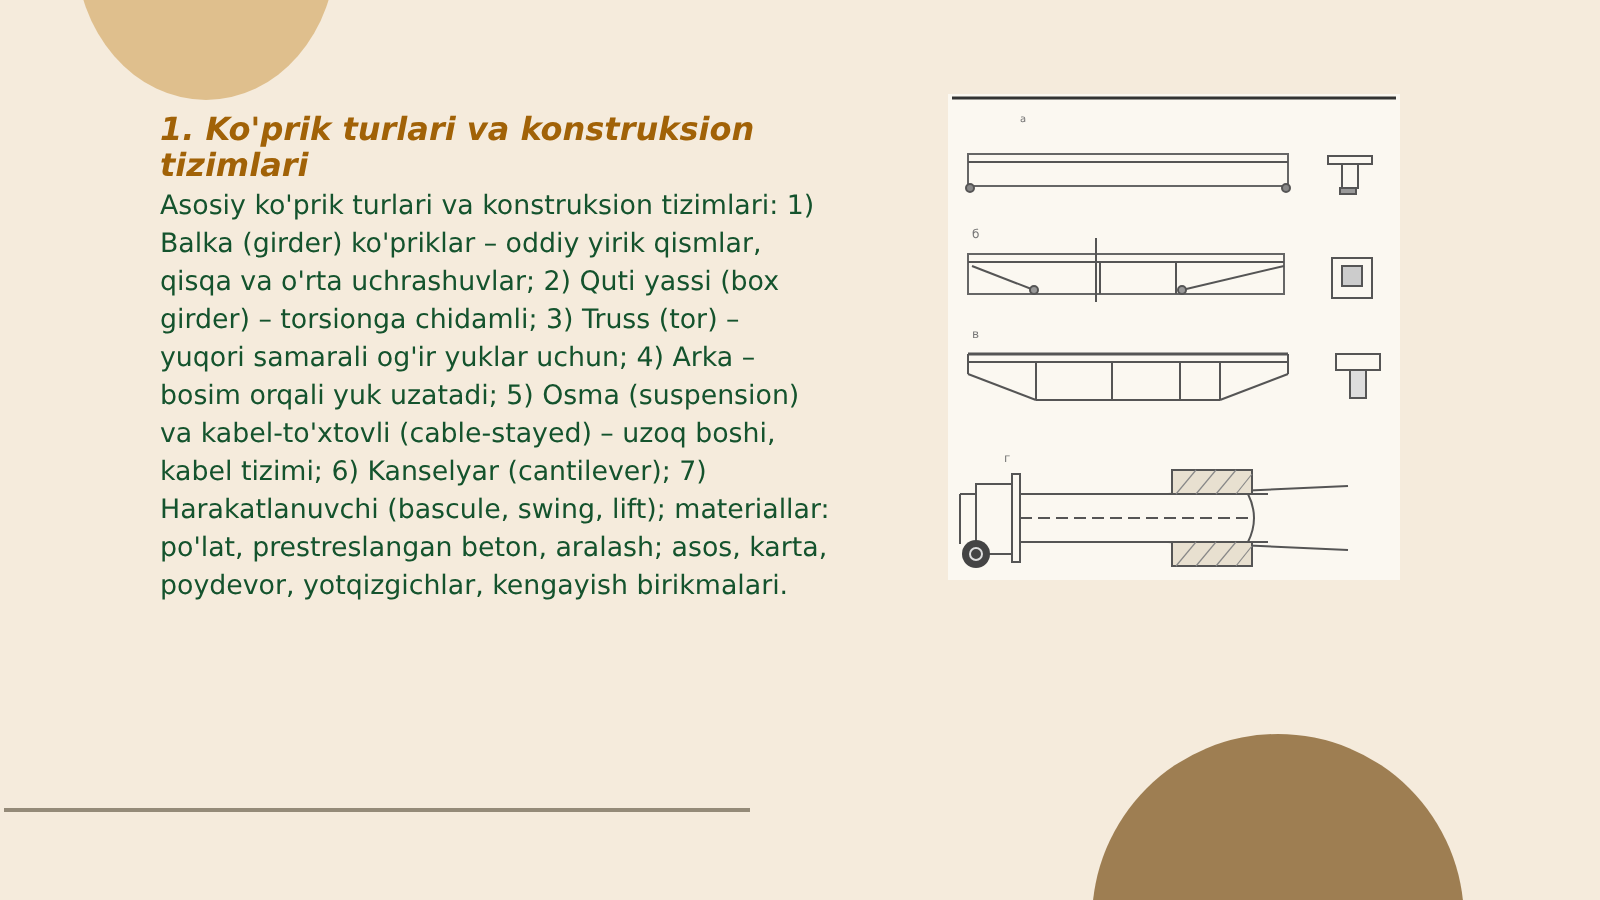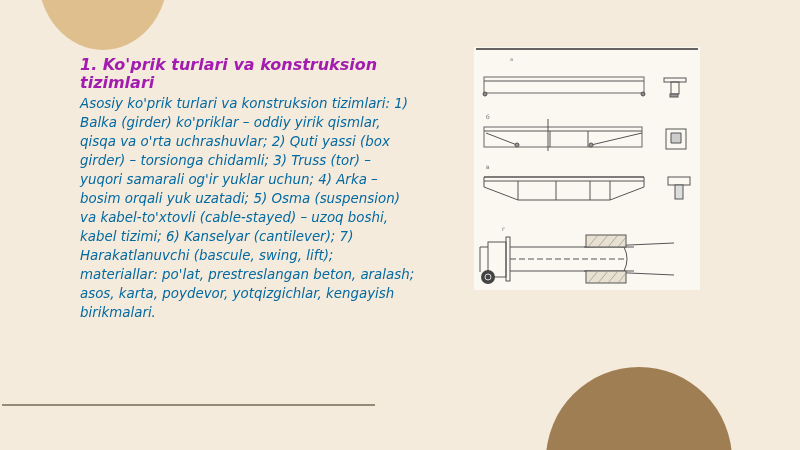--- a/index.html
+++ b/index.html
@@ -18,25 +18,25 @@
       position: absolute; left: 546px; top: 367px; width: 186px; height: 186px;
       border-radius: 50%; background: #9e7e52;
     }
     .divider {
       position: absolute; left: 2px; top: 404px; width: 373px; height: 2px;
       background: #948a78;
     }
     .title {
       position: absolute; left: 80px; top: 56px; width: 320px;
       font-size: 16px; font-weight: bold; font-style: italic; line-height: 18px;
-      color: #a21caf;
+      color: #a16207;
     }
     .body-text {
       position: absolute; left: 80px; top: 94px; width: 335px;
-      font-size: 13.4px; line-height: 19px; color: #0369a1; font-style: italic;
+      font-size: 13.4px; line-height: 19px; color: #14532d;
     }
     .figure {
       position: absolute; left: 474px; top: 47px; width: 226px; height: 243px;
       background: #fbf8f1;
     }
     .figure svg { display: block; }
   </style>
 </head>
 <body>
 

